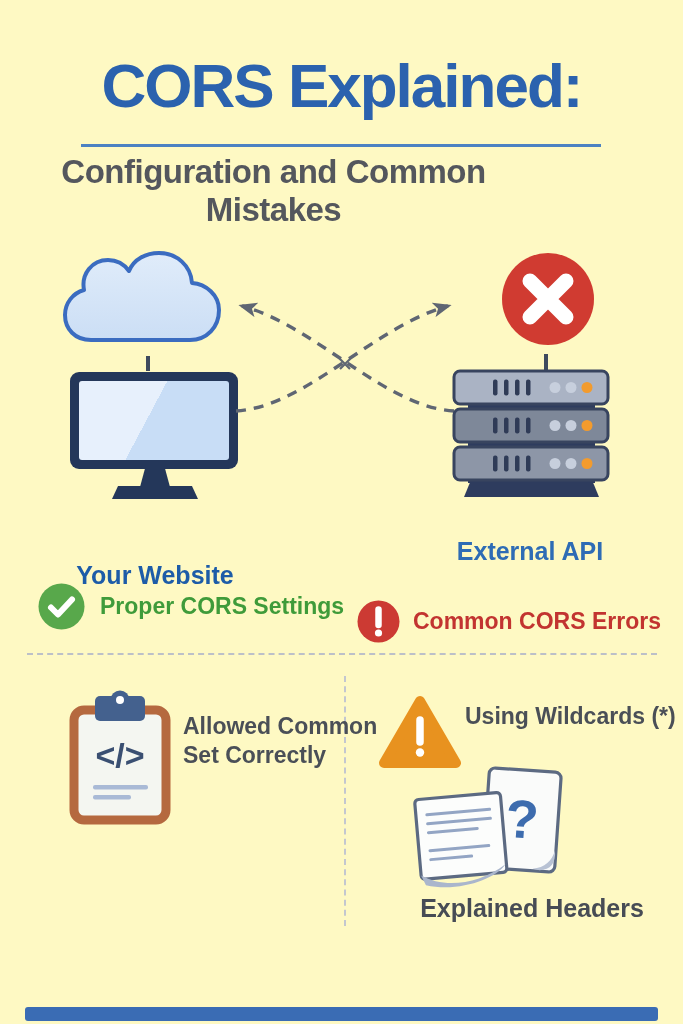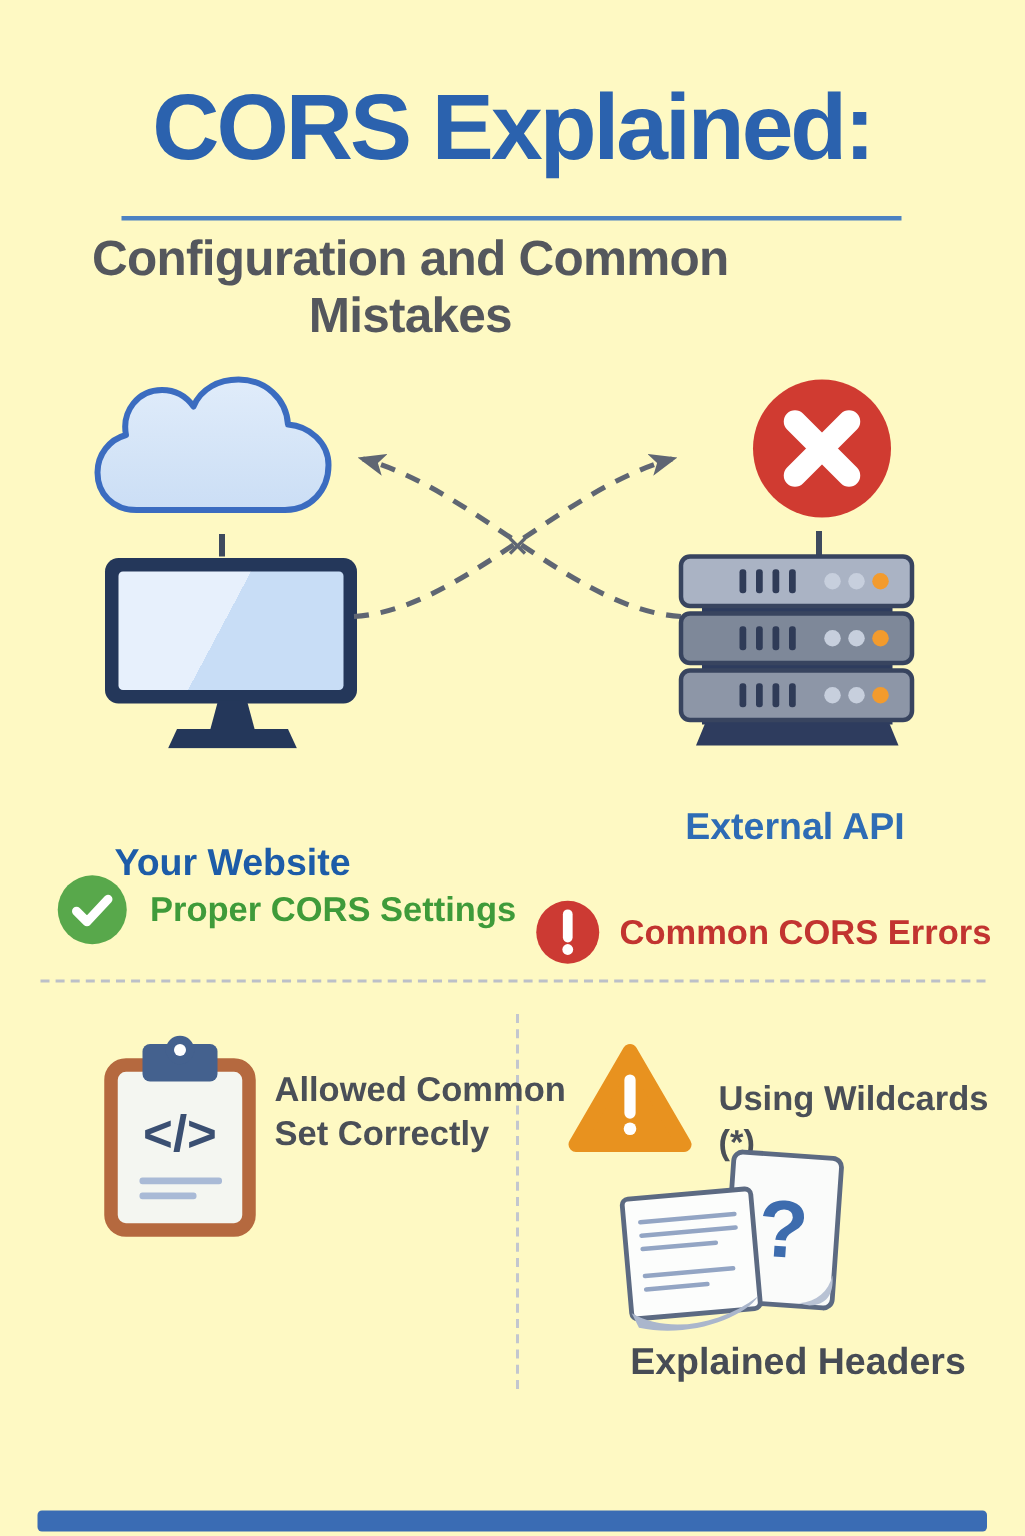--- a/index.html
+++ b/index.html
@@ -47,21 +47,21 @@
   .success-text { color:#3f9b3a; }
   .error-text   { color:#c23430; }
 
   
   .divider-h { left:27px;  top:653px; width:630px; border-top:2px dashed #bcc0c8; }
   .divider-v { left:344px; top:676px; height:250px; border-left:2px dashed #c3c7cf; }
 
   
   .feature-text { font-size:23px; font-weight:700; color:#4a4f57; line-height:29px; }
   .left-text    { left:183px; top:712px; }
-  .wildcards-text { left:465px; top:718px;margin-left:14px; }
+  .wildcards-text { left:465px; top:702px; }
   .omit-text    { left:418px; top:894px; width:228px; text-align:center; font-size:25px; color:#474c55; }
 
   
   .bottom-bar { left:25px; top:1007px; width:633px; height:14px; background:#3a6cb4; border-radius:3px; }
 
   svg { display:block; overflow:visible; }
   svg text { font-family:"Liberation Sans", sans-serif; }
 </style>
 </head>
 <body>

